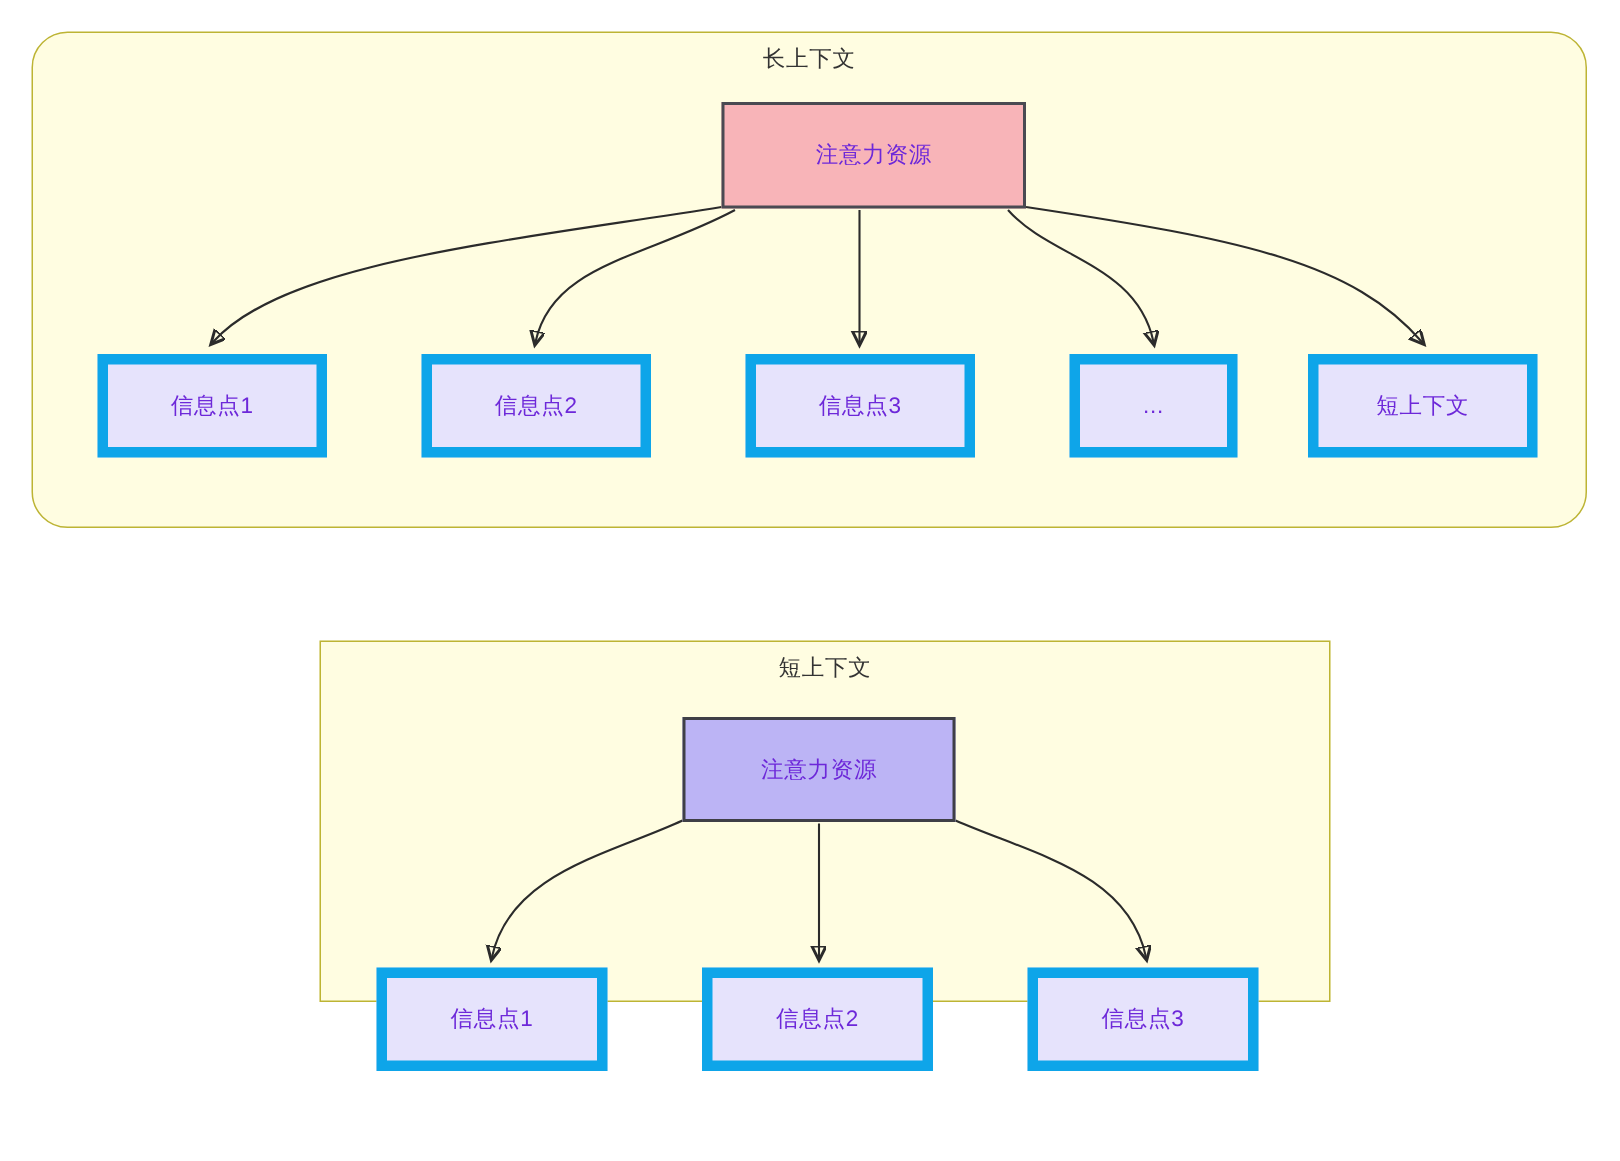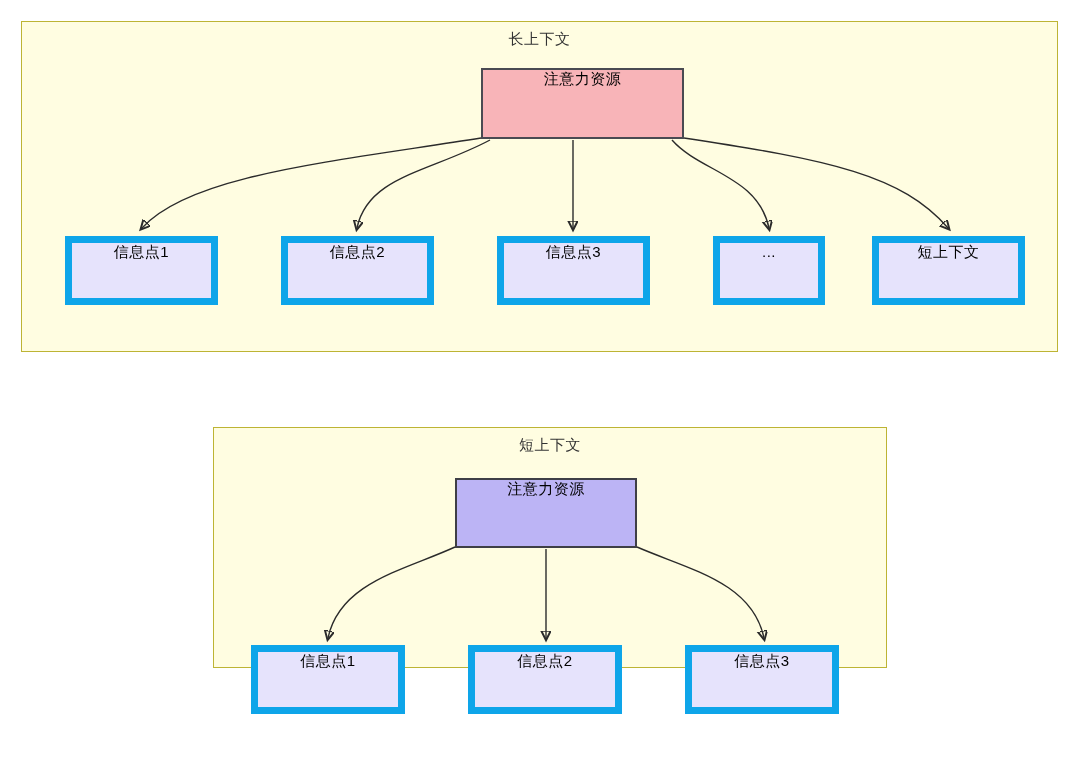--- a/index.html
+++ b/index.html
@@ -24,20 +24,21 @@
     position: absolute;
     background: #fffde1;
     border: 1px solid #bdb434;
     box-sizing: border-box;
   }
   #panel-long {
     left: 21px;
     top: 21px;
     width: 1037px;
     height: 331px;
+    border-radius: 24px;
   }
   #panel-short {
     left: 200px;
     top: 427px;
     width: 674px;
     height: 241px;
     margin-left: 13px;
   }
   .panel-title {
     position: absolute;
@@ -46,23 +47,24 @@
     width: 100%;
     text-align: center;
     font-size: 15px;
     color: #333333;
     letter-spacing: 0.5px;
   }
   .node {
     position: absolute;
     box-sizing: border-box;
     display: flex;
+    align-items: center;
     justify-content: center;
     font-size: 15px;
-    color: #000000;
+    color: #6d28d9;
     letter-spacing: 0.5px;
   }
   .node.info {
     background: #e6e3fc;
     border: 7px solid #0ea5e9;
   }
   .node.attn-red {
     background: #f8b4b8;
     border: 2px solid #4a4a52;
   }

